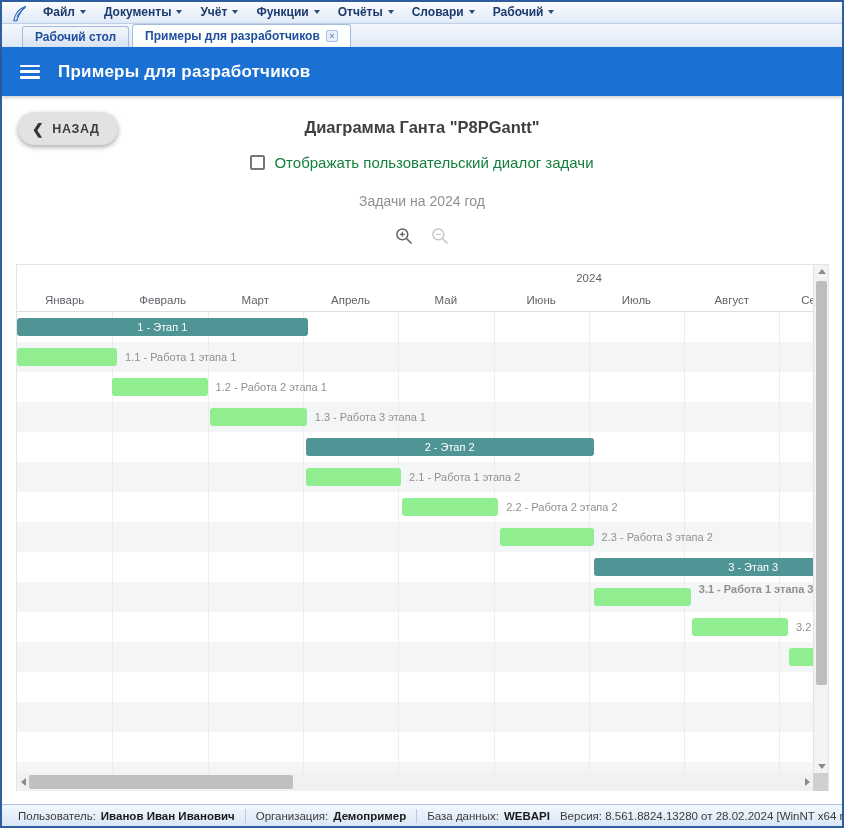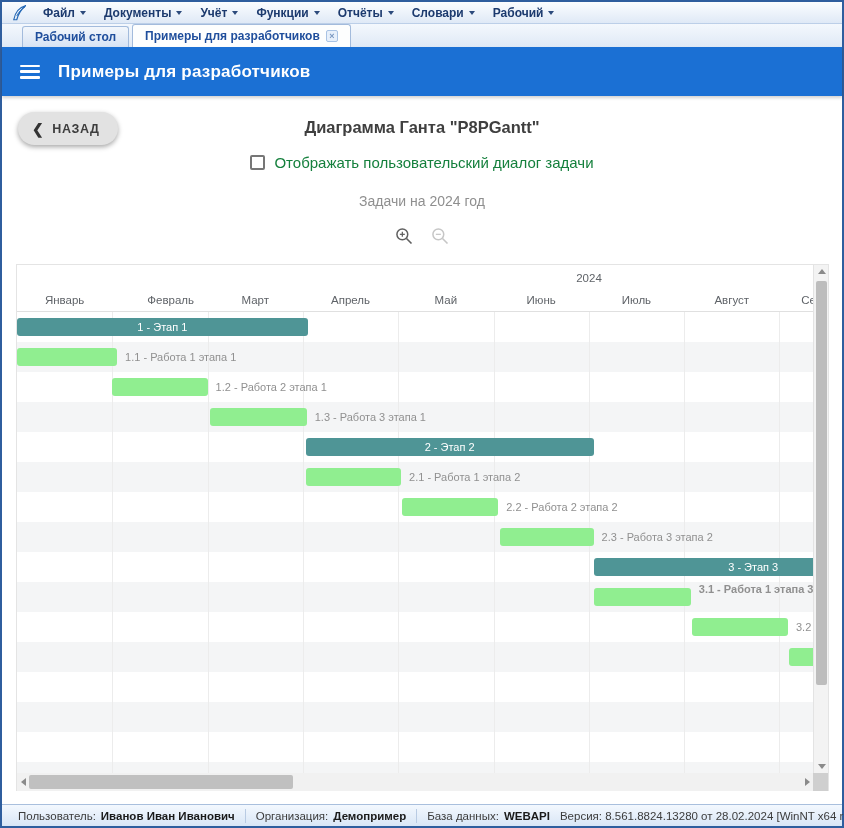--- a/index.html
+++ b/index.html
@@ -2,21 +2,21 @@
 <html><head>
 <meta charset="utf-8">
 <style>
   * { margin:0; padding:0; box-sizing:border-box; font-family:"Liberation Sans", sans-serif; }
   html,body { width:844px; height:828px; background:#fff; overflow:hidden; }
   .window { position:relative; width:844px; height:828px; border:2px solid #2f5e9e; background:#fff; }
 
   
   .menubar { position:absolute; left:0; top:0; width:840px; height:22px;
     background:linear-gradient(#fbfdff,#dfe9f6); border-bottom:1px solid #bccfe8;
-    display:flex; align-items:center; padding:0 6px; }
+    display:flex; align-items:flex-end; padding:0 6px; }
   .logo { width:18px; height:18px; margin:0 6px 0 2px; flex:0 0 auto; }
   .menu-item { font-size:12px; font-weight:bold; color:#1c3a6e; padding:0 9px; height:22px;
     display:flex; align-items:center; gap:5px; cursor:default; white-space:nowrap; }
   .caret { width:0; height:0; border-left:3.5px solid transparent; border-right:3.5px solid transparent;
     border-top:4px solid #2c4a7c; display:inline-block; }
   .menubar-right { margin-left:auto; display:flex; align-items:center; gap:5px; }
   .search-label { font-size:12px; color:#1c3a6e; }
   .search-input { width:150px; height:17px; border:1px solid #8fa9cf; font-size:11.5px; padding:0 4px; color:#444; }
   .search-input::placeholder { color:#9a9a9a; }
   .gear-wrap { display:flex; align-items:center; gap:3px; }
@@ -211,21 +211,21 @@
             <div class="gantt-row odd" style="top: 497px;"></div>
             <div class="gridline" style="left: 95px;"></div>
             <div class="gridline" style="left: 191px;"></div>
             <div class="gridline" style="left: 286px;"></div>
             <div class="gridline" style="left: 381px;"></div>
             <div class="gridline" style="left: 477px;"></div>
             <div class="gridline" style="left: 572px;"></div>
             <div class="gridline" style="left: 667px;"></div>
             <div class="gridline" style="left: 762px;"></div>
             <div class="gantt-month" style="left: 0px; width: 95.3px;">Январь</div>
-            <div class="gantt-month" style="left: 106px; width: 95.3px;">Февраль</div>
+            <div class="gantt-month" style="left: 98px; width: 95.3px;">Февраль</div>
             <div class="gantt-month" style="left: 190.6px; width: 95.3px;">Март</div>
             <div class="gantt-month" style="left: 285.9px; width: 95.3px;">Апрель</div>
             <div class="gantt-month" style="left: 381.2px; width: 95.3px;">Май</div>
             <div class="gantt-month" style="left: 476.5px; width: 95.3px;">Июнь</div>
             <div class="gantt-month" style="left: 571.8px; width: 95.3px;">Июль</div>
             <div class="gantt-month" style="left: 667.1px; width: 95.3px;">Август</div>
             <div class="gantt-month" style="left: 762.4px; width: 95.3px;">Сентябрь</div>
             <div class="bar stage" style="left: 0px; width: 290.665px; top: 53px;">1 - Этап 1</div>
             <div class="bar-label" style="left: 108.065px; top: 83px;">1.1 - Работа 1 этапа 1</div>
             <div class="bar task" style="left: 0px; width: 100.065px; top: 83px;"></div>

